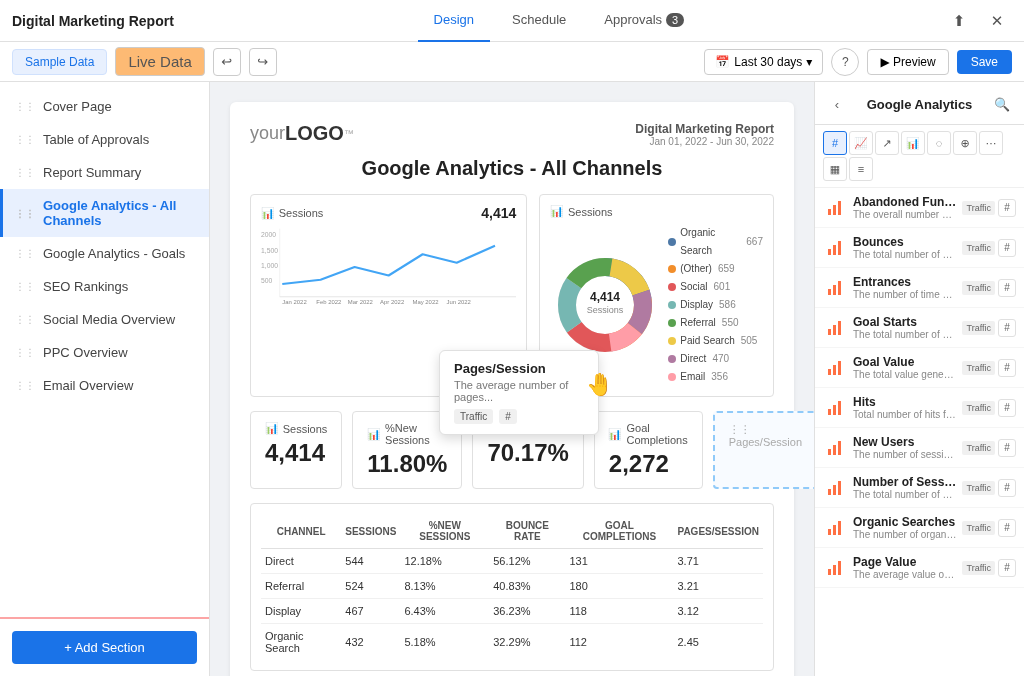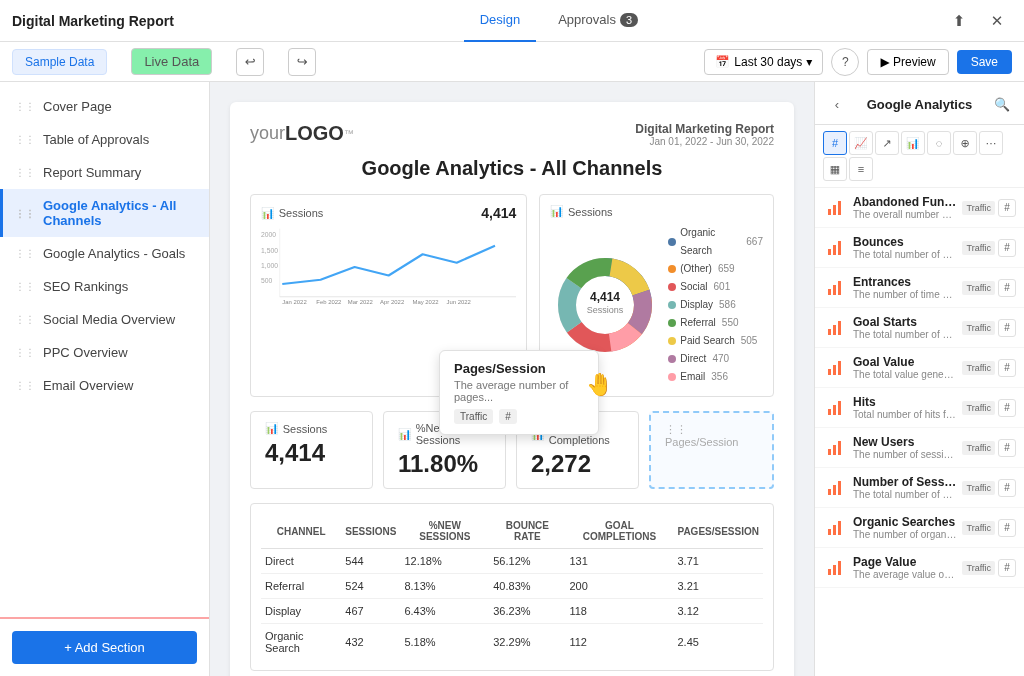--- a/index.html
+++ b/index.html
@@ -10,23 +10,23 @@
     .top-bar-title { font-weight: 700; font-size: 14px; color: #222; }
     .top-tabs { display: flex; gap: 6px; }
     .top-tab { padding: 0 16px; height: 42px; display: flex; align-items: center; font-size: 13px; color: #555; cursor: pointer; border-bottom: 2px solid transparent; }
     .top-tab.active { color: #1a73e8; border-bottom: 2px solid #1a73e8; font-weight: 500; }
     .top-tab-badge { background: #555; color: #fff; border-radius: 10px; padding: 1px 6px; font-size: 11px; margin-left: 4px; }
     .top-actions { display: flex; align-items: center; gap: 8px; }
     .top-icon-btn { width: 30px; height: 30px; border: none; background: none; cursor: pointer; display: flex; align-items: center; justify-content: center; color: #555; font-size: 15px; }
 
     
     .toolbar { display: flex; align-items: center; justify-content: space-between; background: #fff; border-bottom: 1px solid #e0e0e0; padding: 0 12px; height: 40px; }
-    .toolbar-left { display: flex; align-items: center; gap: 24px; }
+    .toolbar-left { display: flex; align-items: center; gap: 8px; }
     .btn-sample { background: #e8f0fe; color: #1a73e8; border: 1px solid #d0e1fd; border-radius: 4px; padding: 5px 12px; font-size: 12px; cursor: pointer; font-weight: 500; }
-    .btn-live { background: #86efac; color: #555; border: 1px solid #ccc; border-radius: 4px; padding: 5px 12px; font-size: 13px; cursor: pointer; }
+    .btn-live { background: #fdba74; color: #555; border: 1px solid #ccc; border-radius: 4px; padding: 5px 12px; font-size: 15px; cursor: pointer; }
     .toolbar-icon-btn { width: 28px; height: 28px; border: 1px solid #ccc; background: #fff; border-radius: 4px; cursor: pointer; display: flex; align-items: center; justify-content: center; color: #555; font-size: 13px; }
     .toolbar-right { display: flex; align-items: center; gap: 8px; }
     .btn-date { background: #fff; border: 1px solid #ccc; border-radius: 4px; padding: 5px 10px; font-size: 12px; cursor: pointer; display: flex; align-items: center; gap: 4px; }
     .btn-help { width: 28px; height: 28px; border: 1px solid #ccc; background: #fff; border-radius: 50%; cursor: pointer; display: flex; align-items: center; justify-content: center; font-size: 12px; color: #555; }
     .btn-preview { background: #fff; border: 1px solid #ccc; border-radius: 4px; padding: 5px 12px; font-size: 12px; cursor: pointer; display: flex; align-items: center; gap: 4px; }
     .btn-save { background: #1a73e8; color: #fff; border: none; border-radius: 4px; padding: 5px 14px; font-size: 12px; cursor: pointer; font-weight: 500; }
 
     
     .main { display: flex; height: calc(676px - 82px); }
 
@@ -105,20 +105,21 @@
     .metric-tag { font-size: 9px; background: #f0f0f0; border-radius: 2px; padding: 2px 4px; color: #666; }
     .metric-hash { width: 18px; height: 18px; background: none; border: 1px solid #e0e0e0; border-radius: 3px; cursor: pointer; font-size: 10px; color: #666; display: flex; align-items: center; justify-content: center; }
   </style>
 </head>
 <body>
 
 <div class="top-bar">
   <span class="top-bar-title">Digital Marketing Report</span>
   <div class="top-tabs">
     <div class="top-tab active">Design</div>
+    <div class="top-tab">Schedule</div>
     <div class="top-tab">Approvals <span class="top-tab-badge">3</span></div>
   </div>
   <div class="top-actions">
     <button class="top-icon-btn">⬆</button>
     <button class="top-icon-btn">✕</button>
   </div>
 </div>
 
 <div class="toolbar">
   <div class="toolbar-left">
@@ -266,20 +267,24 @@
       </div>
 
       <div class="metrics-row">
         <div class="metric-card">
           <div class="metric-label"><span style="color:#ff7043;">📊</span> Sessions</div>
           <div class="metric-value">4,414</div>
         </div>
         <div class="metric-card">
           <div class="metric-label"><span style="color:#ff7043;">📊</span> %New Sessions</div>
           <div class="metric-value">11.80%</div>
+        </div>
+        <div class="metric-card">
+          <div class="metric-label"><span style="color:#ff7043;">📊</span> Bounce Rate</div>
+          <div class="metric-value">70.17%</div>
         </div>
         <div class="metric-card">
           <div class="metric-label"><span style="color:#ff7043;">📊</span> Goal Completions</div>
           <div class="metric-value">2,272</div>
         </div>
         <div class="metric-card dashed">
           <div class="metric-label" style="color:#aaa;">⋮⋮ Pages/Session</div>
           <div class="metric-value" style="color:#aaa;"></div>
         </div>
       </div>
@@ -303,21 +308,21 @@
                 <td>12.18%</td>
                 <td>56.12%</td>
                 <td>131</td>
                 <td>3.71</td>
               </tr>
               <tr>
                 <td>Referral</td>
                 <td>524</td>
                 <td>8.13%</td>
                 <td>40.83%</td>
-                <td>200</td>
+                <td>180</td>
                 <td>3.21</td>
               </tr>
               <tr>
                 <td>Display</td>
                 <td>467</td>
                 <td>6.43%</td>
                 <td>36.23%</td>
                 <td>118</td>
                 <td>3.12</td>
               </tr>

